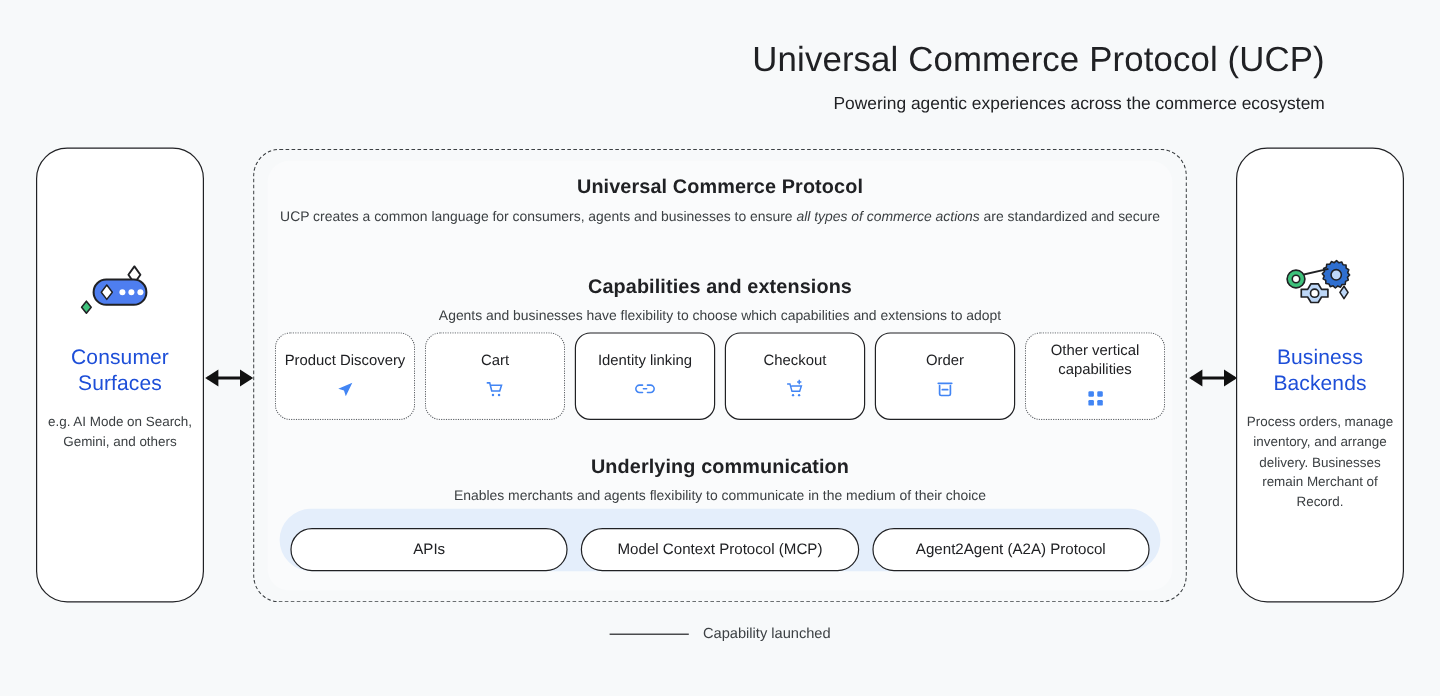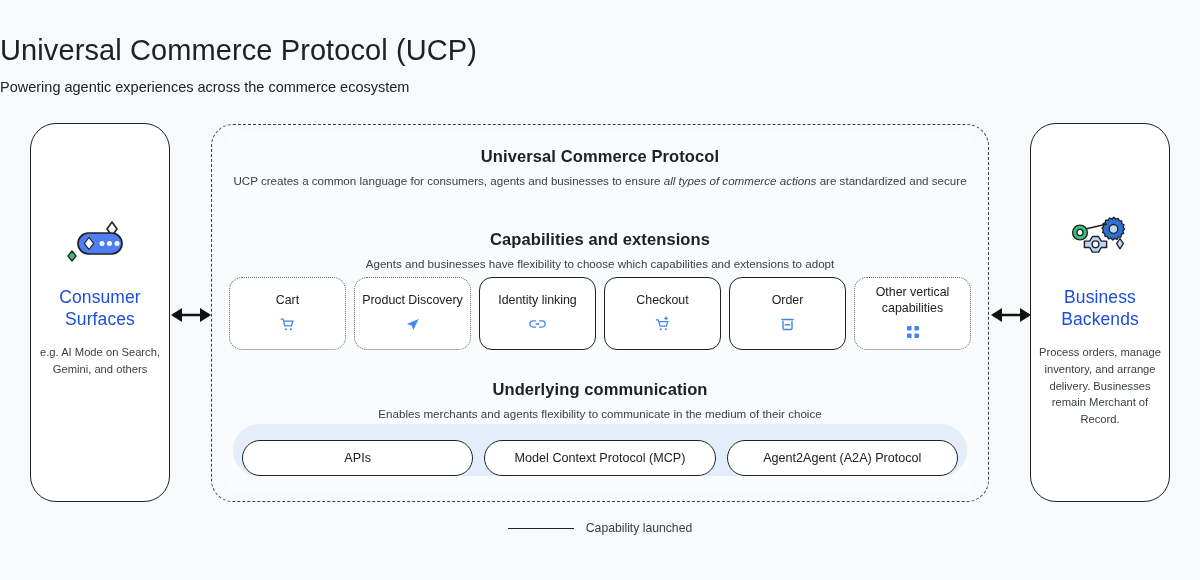--- a/index.html
+++ b/index.html
@@ -6,21 +6,21 @@
   html, body {
     width: 1200px; height: 580px;
     background: #f7f9fa;
     font-family: "Liberation Sans", sans-serif;
     color: #202124;
     overflow: hidden;
   }
   .stage { position: relative; width: 1200px; height: 580px; }
 
   
-  .hdr { position: absolute; top: 34px; left: 0; width: 1104px; text-align: left; }
+  .hdr { position: absolute; top: 34px; left: 0; width: 1104px; text-align: right; }
   .hdr-title { font-size: 29px; font-weight: 400; letter-spacing: .1px; color: #202124; line-height: 1.15; }
   .hdr-sub { margin-top: 12px; font-size: 14.5px; font-weight: 400; color: #202124; }
 
   
   .side {
     position: absolute; top: 123px; width: 140px; height: 379px;
     background: #fff; border: 1.4px solid #202124; border-radius: 26px;
     display: flex; flex-direction: column; align-items: center;
     padding-top: 88px;
   }
@@ -145,36 +145,36 @@
     </div>
 
     <div class="block-caps-head sec-head">
       <div class="sec-title">Capabilities and extensions</div>
       <div class="sec-sub">Agents and businesses have flexibility to choose which capabilities and extensions to adopt</div>
     </div>
 
     <div class="caps">
 
       <div class="cap soon">
+        <div class="cap-label">Product Discovery</div>
+        <div class="cap-icon">
+          <svg width="15" height="15" viewBox="0 0 16 16">
+              <path d="M14.5 2 L2 7.4 l5.1 1.6 l1.6 5 Z" fill="#4285f4"></path>
+            </svg>
+        </div>
+      </div>
+
+      <div class="cap soon">
         <div class="cap-label">Cart</div>
         <div class="cap-icon">
           <svg width="15" height="15" viewBox="0 0 16 16" fill="none" stroke="#4285f4" stroke-width="1.4" stroke-linecap="round">
             <path d="M1.2 2.2 h2.1 l1.8 7.2 h7.1 l1.6 -5.1 H4.3"></path>
             <circle cx="6.2" cy="13" r="1.1" fill="#4285f4" stroke="none"></circle>
             <circle cx="11.6" cy="13" r="1.1" fill="#4285f4" stroke="none"></circle>
           </svg>
-        </div>
-      </div>
-
-      <div class="cap soon">
-        <div class="cap-label">Product Discovery</div>
-        <div class="cap-icon">
-          <svg width="15" height="15" viewBox="0 0 16 16">
-              <path d="M14.5 2 L2 7.4 l5.1 1.6 l1.6 5 Z" fill="#4285f4"></path>
-            </svg>
         </div>
       </div>
 
       <div class="cap launched">
         <div class="cap-label">Identity linking</div>
         <div class="cap-icon">
           <svg width="17" height="12" viewBox="0 0 20 12" fill="none" stroke="#4285f4" stroke-width="1.5" stroke-linecap="round">
             <path d="M8.4 6 H11.6"></path>
             <path d="M7.6 2.4 H4.6 a3.6 3.6 0 0 0 0 7.2 H7.6"></path>
             <path d="M12.4 2.4 H15.4 a3.6 3.6 0 0 1 0 7.2 H12.4"></path>

